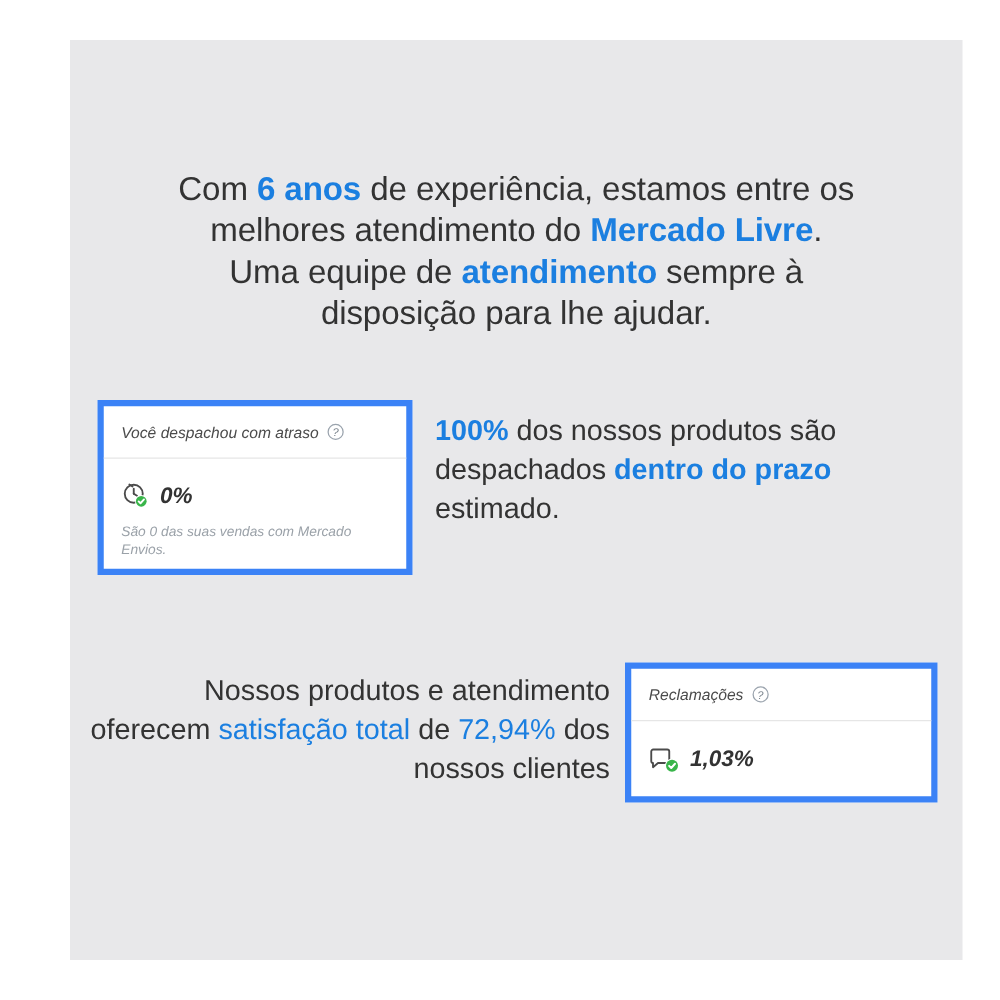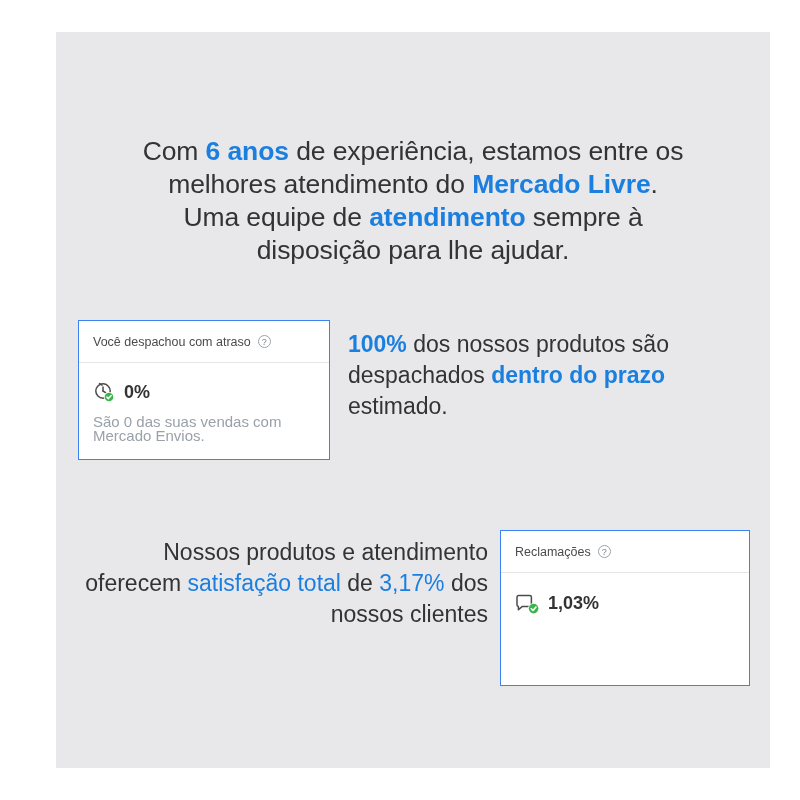--- a/index.html
+++ b/index.html
@@ -41,22 +41,23 @@
   }
   .headline .line {
     display: block;
     white-space: nowrap;
   }
 
   
   .card {
     position: absolute;
     background: #ffffff;
-    border: 1px solid #3b82f6;
-    box-sizing: border-box;
+    border: 5px solid #3b82f6;
+    box-sizing: border-box;
+    font-style: italic;
   }
   .card-ship {
     left: 22px;
     top: 288px;
     width: 252px;
     height: 140px;
   }
   .card-head {
     position: absolute;
     left: 0;
@@ -100,21 +101,21 @@
     align-items: center;
   }
   .metric-value {
     font-size: 18px;
     font-weight: bold;
     color: #333333;
     margin-left: 9px;
   }
   .card-note {
     margin-top: 12px;
-    font-size: 15px;
+    font-size: 11px;
     color: #9aa1a8;
     line-height: 14px;
     max-width: 210px;
   }
 
   .mid-text {
     position: absolute;
     left: 292px;
     top: 297px;
     width: 420px;
@@ -134,21 +135,21 @@
     font-size: 23px;
     line-height: 31px;
     color: #333333;
   }
   .bottom-text .b { color: #1b7fe0; font-weight: normal; }
 
   .card-claims {
     left: 444px;
     top: 498px;
     width: 250px;
-    height: 156px;
+    height: 112px;
   }
   .card-claims .card-body { padding-top: 20px; }
 
   
   .icon-clock { width: 22px; height: 22px; position: relative; }
   .icon-chat  { width: 24px; height: 20px; position: relative; }
 </style>
 </head>
 <body>
 
@@ -180,21 +181,21 @@
           </svg>
         </span>
         <span class="metric-value">0%</span>
       </div>
       <div class="card-note">São 0 das suas vendas com Mercado Envios.</div>
     </div>
   </div>
 
   <div class="mid-text"><span class="b">100%</span><span> dos nossos produtos são despachados </span><span class="b">dentro do prazo</span><span> estimado.</span></div>
 
-  <div class="bottom-text"><span>Nossos produtos e atendimento oferecem </span><span class="b">satisfação total</span><span> de </span><span class="b">3,17%</span><span> dos nossos clientes</span></div>
+  <div class="bottom-text"><span>Nossos produtos e atendimento oferecem </span><span class="b">satisfação total</span><span> de </span><span class="b">72,94%</span><span> dos nossos clientes</span></div>
 
   <div class="card card-claims">
     <div class="card-head">
       <span class="card-head-text">Reclamações</span>
       <span class="help-icon">?</span>
     </div>
     <div class="card-body">
       <div class="metric-row">
         <span class="icon-chat">
           <svg width="26" height="22" viewBox="0 0 26 22">

